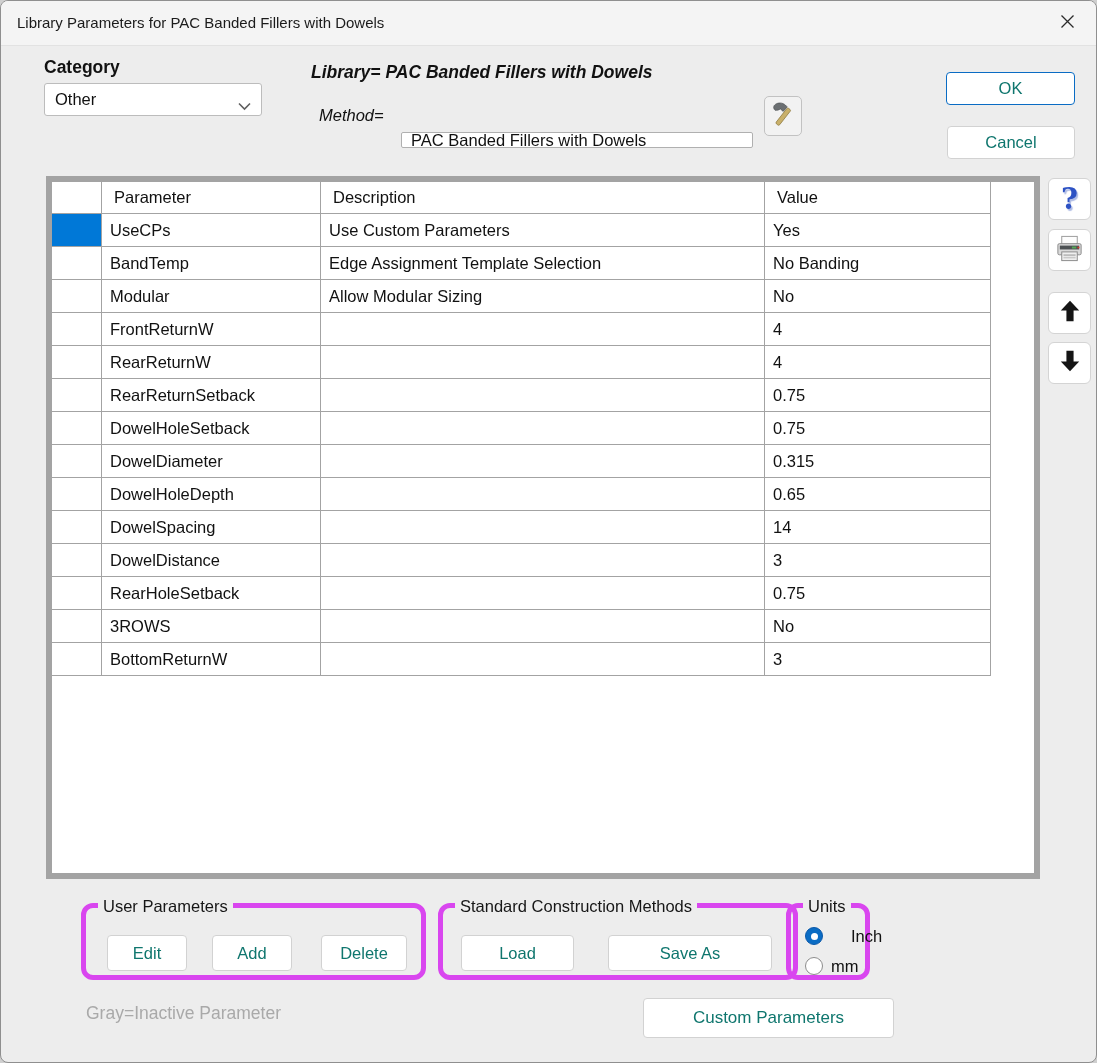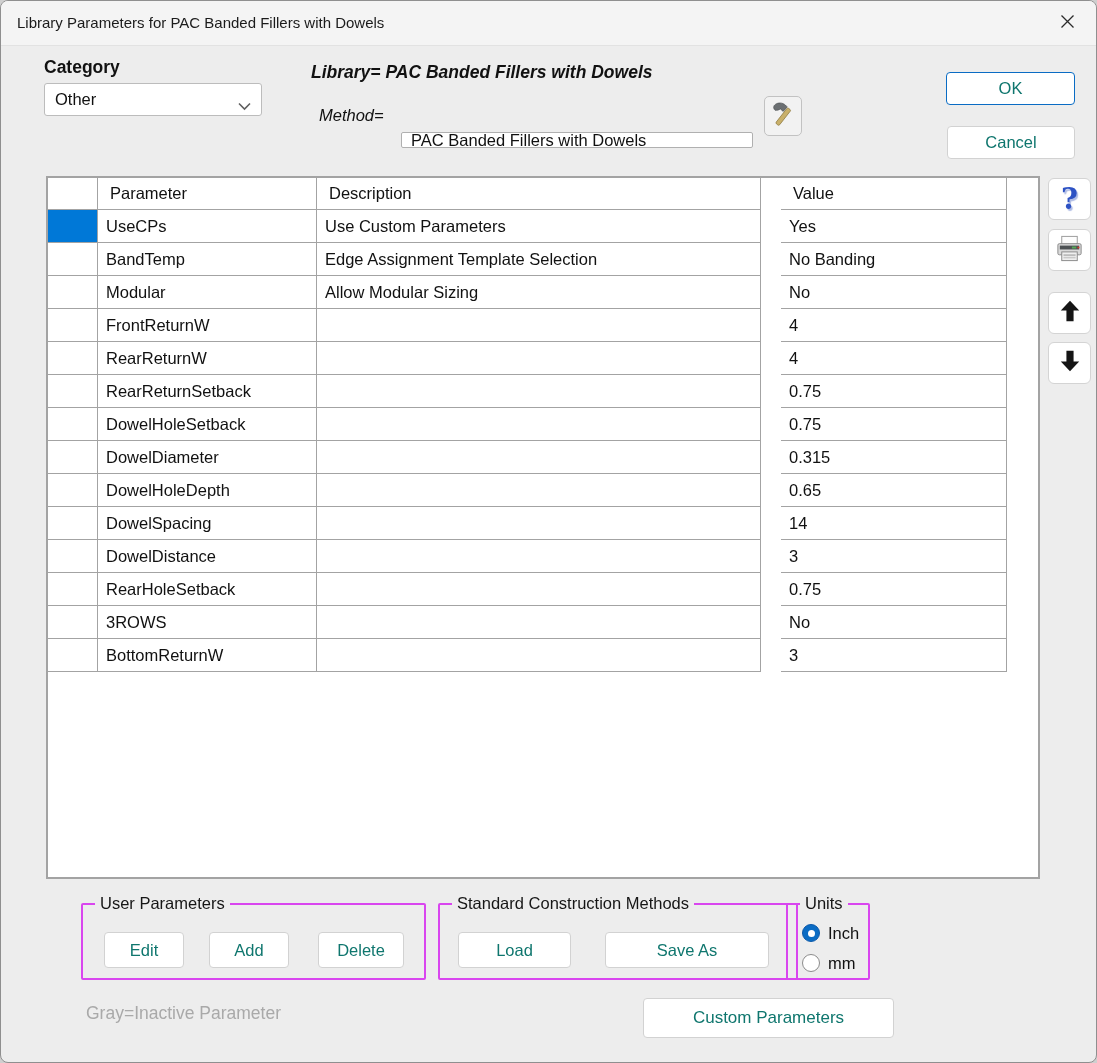--- a/index.html
+++ b/index.html
@@ -18,36 +18,36 @@
   .combo .combo-text{padding-left:10px;font-size:16.5px;}
   .combo .chev{position:absolute;right:10px;top:13px;}
   .library-heading{position:absolute;left:310px;top:61px;font-size:17.5px;font-weight:bold;font-style:italic;white-space:nowrap;}
   .method-label{position:absolute;left:318px;top:105px;font-size:16.5px;font-style:italic;}
   .method-input{position:absolute;left:400px;top:96px;width:352px;height:16px;box-sizing:border-box;background:#fff;border:1px solid #b0b0b0;border-radius:2px;font-size:16.5px;padding:0 9px;font-family:"Liberation Sans",sans-serif;color:#111;margin-top:35px;}
   .hammer-btn{position:absolute;left:763px;top:95px;width:38px;height:40px;box-sizing:border-box;background:#f2f2f2;border:1px solid #c2c2c2;border-radius:5px;display:flex;align-items:center;justify-content:center;cursor:pointer;}
   .btn{background:#fff;border:1px solid #d2d2d2;border-radius:4px;font-size:16.5px;color:#0f766e;font-family:Liberation Sans, sans-serif;display:flex;align-items:center;justify-content:center;box-sizing:border-box;cursor:pointer;}
   .ok-btn{position:absolute;left:945px;top:71px;width:129px;height:33px;border:1.5px solid var(--accent,#0a6cc4);}
   .cancel-btn{position:absolute;left:946px;top:125px;width:128px;height:33px;}
   
-  .grid{position:absolute;left:45px;top:175px;width:994px;height:703px;box-sizing:border-box;background:#fff;border:2px solid #a3a3a3;overflow:hidden;}
+  .grid{position:absolute;left:45px;top:175px;width:994px;height:703px;box-sizing:border-box;background:#fff;border:6px solid #a3a3a3;overflow:hidden;}
   .grow{display:flex;height:33px;box-sizing:border-box;}
   .grow.head{height:32px;}
   .gc{box-sizing:border-box;border-right:1px solid #a3a3a3;border-bottom:1px solid #a3a3a3;font-size:16.5px;overflow:hidden;white-space:nowrap;display:flex;align-items:center;}
   .gc.sel{width:50px;}
   .gc.cp{width:219px;padding-left:8px;}
   .gc.cd{width:444px;padding-left:8px;}
-  .gc.cv{width:226px;padding-left:8px;margin-left:20px;}
+  .gc.cv{width:226px;padding-left:8px;}
   .head .gc{padding-left:12px;}
   .head .gc.sel{padding-left:0;}
   .gc.selected{background:var(--selection,#0078d7);}
   
   .side-btn{position:absolute;left:1047px;width:43px;height:42px;box-sizing:border-box;background:#fff;border:1px solid #d4d4d4;border-radius:6px;display:flex;align-items:center;justify-content:center;cursor:pointer;}
   .help-glyph{font-family:"DejaVu Serif",serif;font-weight:bold;font-size:29px;color:var(--help,#2d52c4);text-shadow:1.5px 1.5px 1px #aebbe4;line-height:1;}
   
-  .group{position:absolute;border:2px solid #d946ef;border-radius:2px;box-sizing:border-box;padding-left:9px;}
+  .group{position:absolute;border:5px solid #d946ef;border-radius:12px;box-sizing:border-box;padding-left:9px;}
   .group-label{position:absolute;top:-11px;left:12px;background:#ededed;padding:0 5px;font-size:16.5px;color:#161616;white-space:nowrap;}
   .gbtn{position:absolute;height:36px;}
   .radio-row{position:absolute;left:14px;display:flex;align-items:center;height:22px;cursor:pointer;}
   .radio{width:18px;height:18px;border-radius:50%;box-sizing:border-box;background:#fff;border:1.5px solid #8c8c8c;display:flex;align-items:center;justify-content:center;flex:0 0 auto;}
   .radio.checked{background:var(--accent,#0b66c2);border:1px solid #0b59aa;}
   .radio.checked::after{content:"";width:7px;height:7px;border-radius:50%;background:#fff;}
   .radio-label{margin-left:8px;font-size:16.5px;}
   
   .inactive-note{position:absolute;left:85px;top:1002px;font-size:17.5px;color:#a9a9a9;}
   .custom-btn{position:absolute;left:642px;top:997px;width:251px;height:40px;font-size:17px;}
@@ -230,21 +230,21 @@
   </div>
 
   <div class="group" style="left:437px;top:902px;width:360px;height:77px;">
     <span class="group-label">Standard Construction Methods</span>
     <button class="btn gbtn" style="left:18px;top:27px;width:113px;">Load</button>
     <button class="btn gbtn" style="left:165px;top:27px;width:164px;">Save As</button>
   </div>
 
   <div class="group" style="left:785px;top:902px;width:84px;height:77px;">
     <span class="group-label">Units</span>
-    <div class="radio-row" style="top:17px;">
+    <div class="radio-row" style="top:17px;gap:20px;">
       <span class="radio checked" id="radio-0"></span>
       <span class="radio-label">Inch</span>
     </div>
     <div class="radio-row" style="top:47px;">
       <span class="radio" id="radio-1"></span>
       <span class="radio-label">mm</span>
     </div>
   </div>
 
   <div class="inactive-note">Gray=Inactive Parameter</div>

